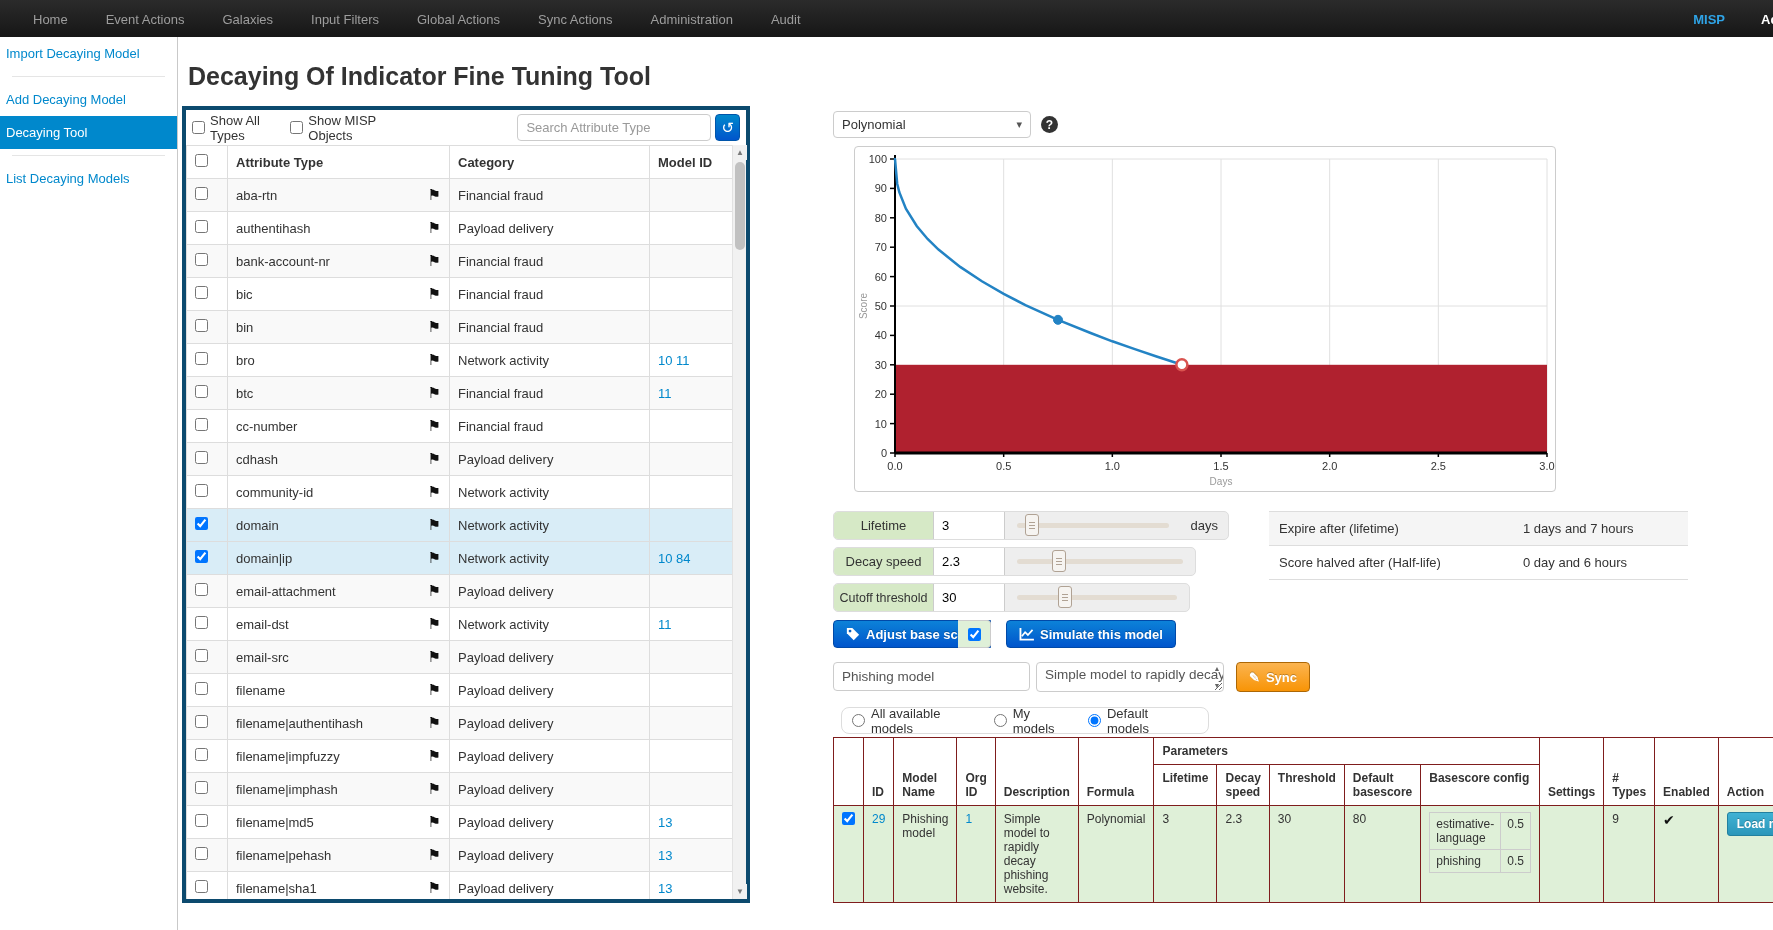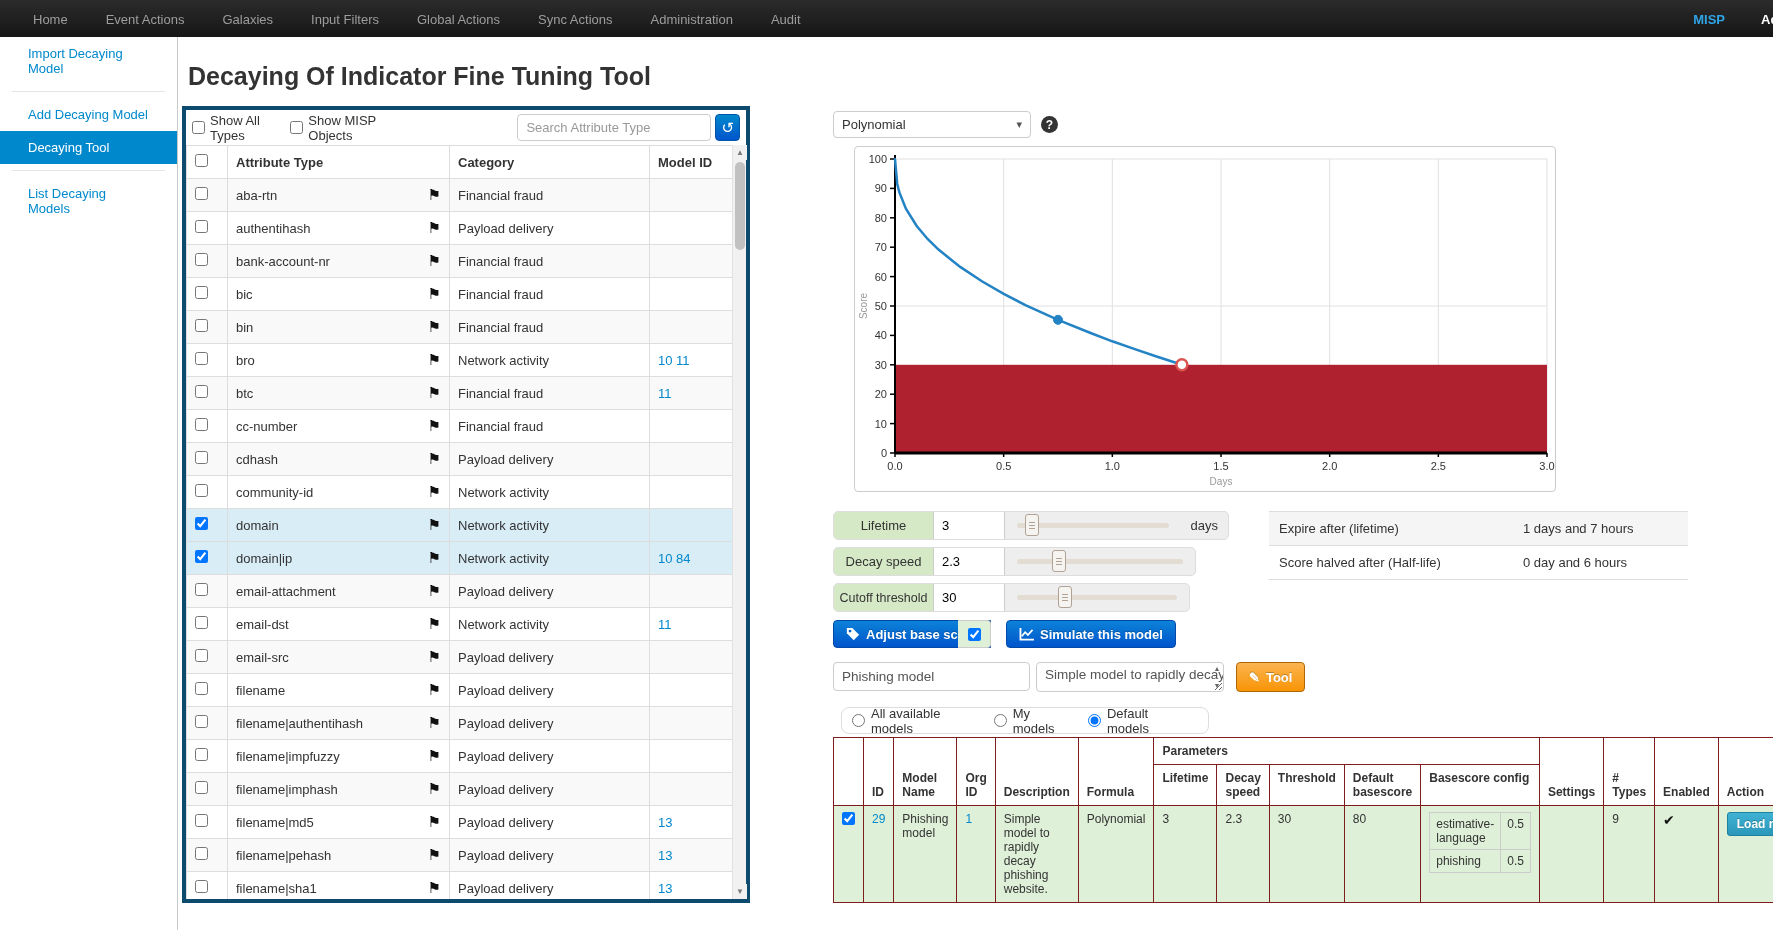--- a/index.html
+++ b/index.html
@@ -12,21 +12,21 @@
             background:linear-gradient(#2b2b2b,#161616); display:flex; align-items:flex-end; z-index:50; }
   .nav-items { display:flex; align-items:stretch; padding-left:14px; }
   .nav-item { color:#9d9d9d; padding:10px 19px; font-size:13px; cursor:pointer; }
   .nav-right { margin-left:auto; display:flex; align-items:center; }
   .nav-brand { color:#2fa4e7; font-weight:bold; padding:10px 22px; }
   .nav-user  { color:#fff; font-weight:bold; padding:10px 0 10px 14px; white-space:nowrap; overflow:hidden; width:26px; }
 
   
   .sidebar { position:absolute; left:0; top:37px; width:177px; height:893px; background:#fff; }
   .sidebar-divider-line { position:absolute; left:177px; top:37px; width:1px; height:893px; background:#c9c9c9; }
-  .side-item { display:block; padding:9px 28px; color:#0088cc; font-size:13px; cursor:pointer; }
+  .side-item { display:block; padding:9px 6px; color:#0088cc; font-size:13px; cursor:pointer; }
   .side-item.active { background:#0088cc; color:#fff; }
   .side-sep { border:none; border-top:1px solid #e5e5e5; margin:6px 12px; }
 
   
   .page-title { position:absolute; left:188px; top:62px; font-size:25px; font-weight:bold; color:#333; }
 
   
   .attr-panel { position:absolute; left:182px; top:106px; width:568px; height:797px;
                 border:4px solid #0c4a6e; background:#fff; }
   .attr-toolbar { height:35px; display:flex; align-items:center; padding:0 6px; }
@@ -577,21 +577,21 @@
 </button>
 
 <input class="model-name-input" value="Phishing model" style="">
 <textarea class="model-desc-area" style="">Simple model to rapidly decay</textarea>
 <div class="desc-spinner">
   <span>▲</span>
   <span>▼</span>
 </div>
 <button class="btn edit-btn">
   <span>✎</span>
-  <span>Tool</span>
+  <span>Sync</span>
 </button>
 
 <div class="scope-box">
   <input type="radio" name="scope" style="">
   <label>All available models</label>
   <input type="radio" name="scope" style="">
   <label>My models</label>
   <input type="radio" name="scope" checked="" style="">
   <label>Default models</label>
 </div>

